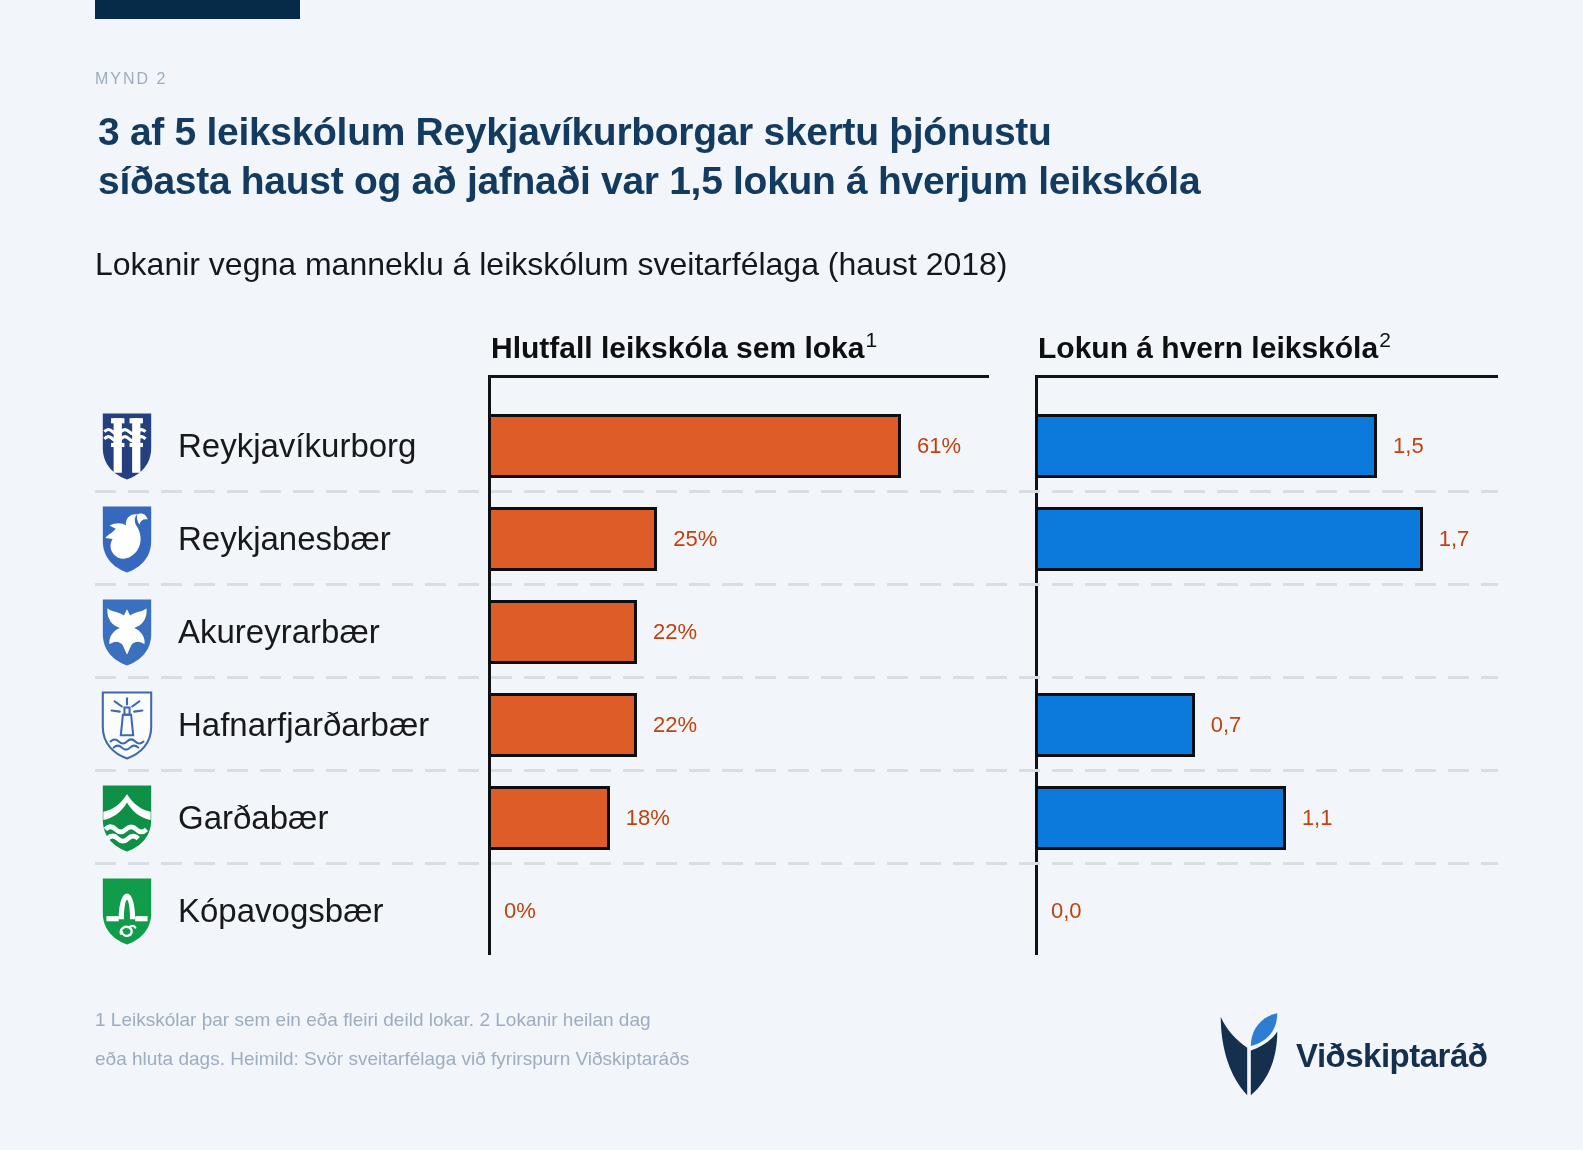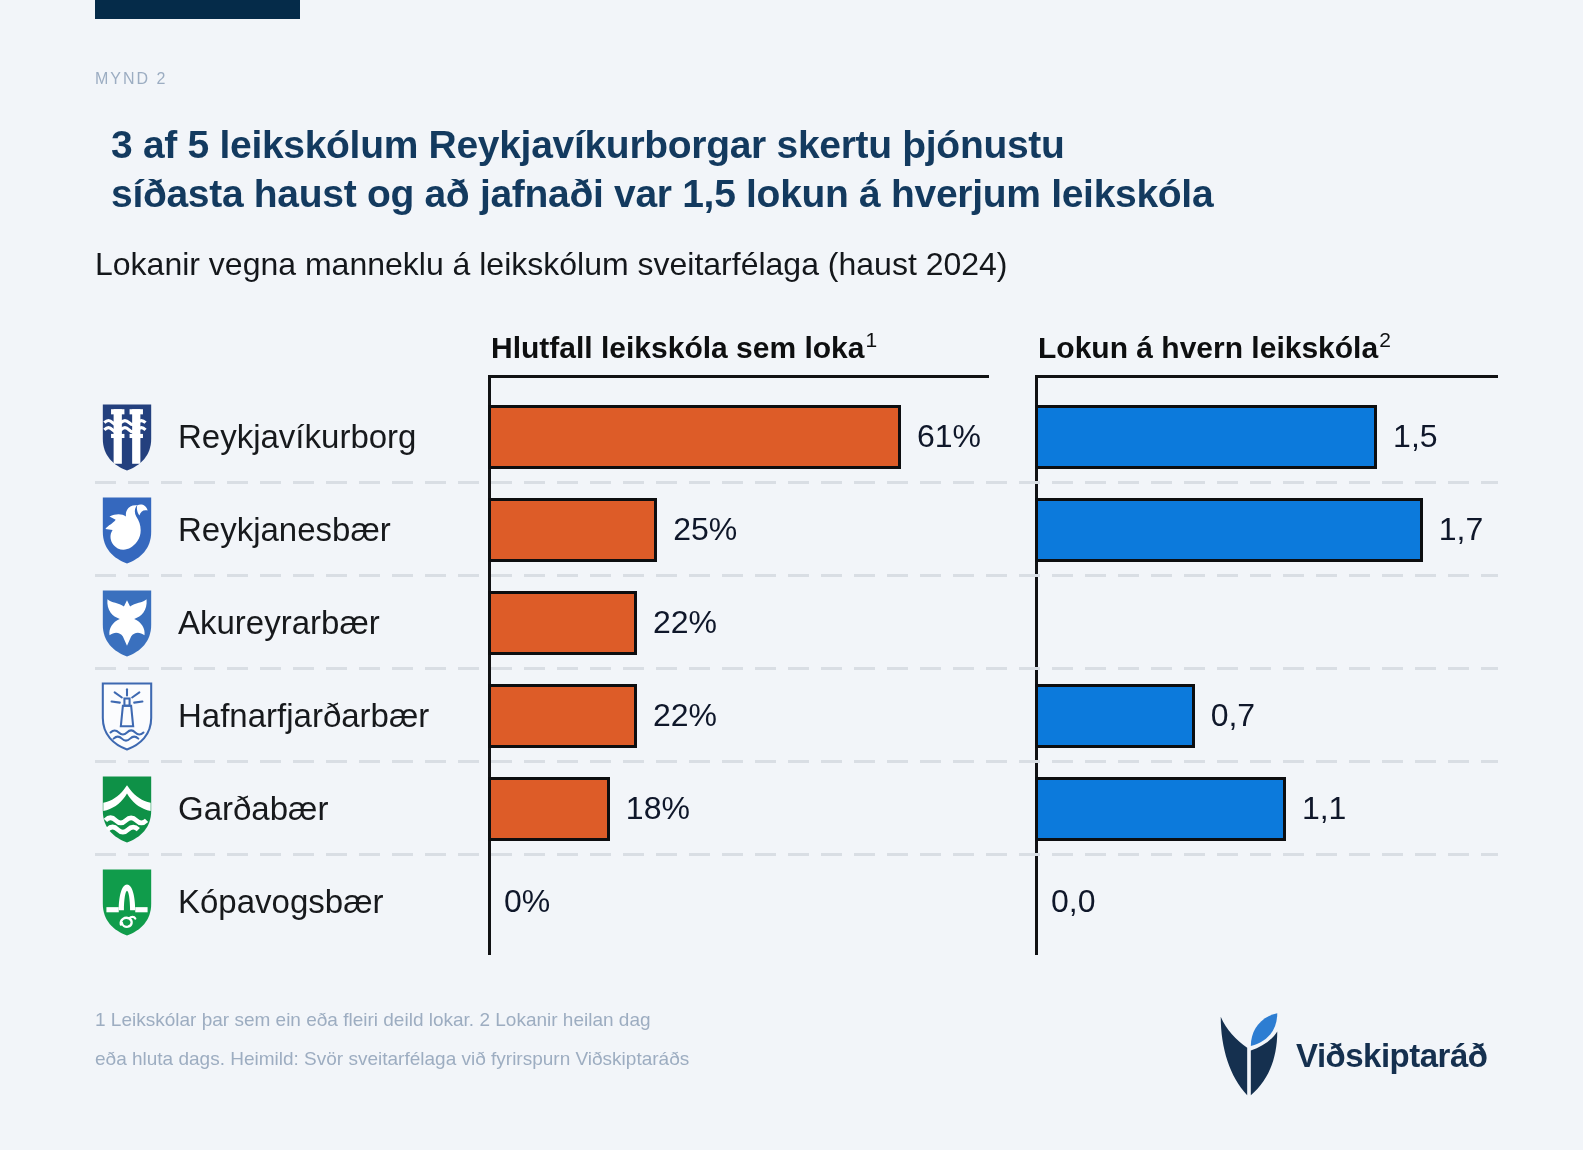--- a/index.html
+++ b/index.html
@@ -1,61 +1,61 @@
 <!DOCTYPE html>
 <html><head>
 <meta charset="utf-8">
 <style>
   html,body{margin:0;padding:0;background:#F2F5F9;}
   .canvas{position:relative;width:1583px;height:1150px;background:#F2F5F9;overflow:hidden;
           font-family:"Liberation Sans", sans-serif;color:#14171B;}
   .brand-bar{position:absolute;left:95px;top:0;width:205px;height:19px;background:#052B49;}
   .kicker{position:absolute;left:95px;top:70px;font-size:16px;letter-spacing:2px;color:#9CADC2;}
-  .title{position:absolute;left:95px;top:104px;margin:16px;font-size:39px;line-height:49px;
+  .title{position:absolute;left:95px;top:104px;margin:3px;font-size:39px;line-height:49px;
          font-weight:bold;color:#133A5F;letter-spacing:-0.3px;}
   .tline{display:block;}
   .subtitle{position:absolute;left:95px;top:246px;font-size:32px;color:#14171B;}
 
   .chart{position:absolute;left:95px;top:328px;width:1405px;height:625px;}
   .chart-headers{display:grid;grid-template-columns:393px 501px 46px 463px;height:50px;}
   .col-header{font-size:30px;font-weight:bold;color:#0E0F10;border-bottom:3px solid #111214;
               padding-bottom:10px;padding-left:3px;align-self:end;white-space:nowrap;}
   .col-header sup{font-size:21px;font-weight:400;vertical-align:super;line-height:0;margin-left:1px;}
   .axis{position:absolute;width:3px;top:50px;height:577px;background:#111214;}
   .axis-left{left:393px;}
   .axis-right{left:940px;}
-  .rows{position:absolute;left:0;top:62px;width:1403px;}
+  .rows{position:absolute;left:0;top:71px;width:1403px;}
   .row{display:grid;grid-template-columns:393px 501px 46px 463px;height:93px;
        position:relative;align-items:center;}
   .row + .row::before{content:"";position:absolute;left:0;top:-2px;width:100%;height:3px;
        background:repeating-linear-gradient(90deg,#D9DEE4 0 21px,transparent 21px 33px);}
   .cat{display:flex;align-items:center;gap:24px;padding-left:5px;}
   .icon{flex:0 0 auto;display:block;}
   .icon svg{display:block;width:54px;height:70px;}
   .cat-label{font-size:33px;color:#17191C;white-space:nowrap;}
   .track{display:flex;align-items:center;height:100%;min-width:0;}
   .bar{height:64px;border:3px solid #0D0E10;box-sizing:border-box;flex:0 0 auto;}
-  .val{font-size:32px;color:#0f172a;margin-left:16px;white-space:nowrap;}
+  .val{font-size:22px;color:#c2410c;margin-left:16px;white-space:nowrap;}
 
   .footnote{position:absolute;left:95px;top:1000px;font-size:19px;line-height:39px;color:#9DADC1;}
   .logo{position:absolute;left:1218px;top:1010px;display:flex;align-items:center;gap:16px;}
   .logo svg{width:62px;height:92px;display:block;}
   .logo-text{font-size:33px;font-weight:bold;color:#15304F;letter-spacing:-0.5px;white-space:nowrap;}
 </style>
 </head>
 <body>
 
 <div class="canvas">
   <div class="brand-bar"></div>
   <div class="kicker">MYND 2</div>
   <h1 class="title">
     <span class="tline">3 af 5 leikskólum Reykjavíkurborgar skertu þjónustu</span>
     <span class="tline">síðasta haust og að jafnaði var 1,5 lokun á hverjum leikskóla</span>
   </h1>
-  <div class="subtitle">Lokanir vegna manneklu á leikskólum sveitarfélaga (haust 2024)</div>
+  <div class="subtitle">Lokanir vegna manneklu á leikskólum sveitarfélaga (haust 2018)</div>
 
   <div class="chart">
     <div class="chart-headers">
       <div></div>
       <div class="col-header"><span>Hlutfall leikskóla sem loka</span><sup>1</sup></div>
       <div></div>
       <div class="col-header"><span>Lokun á hvern leikskóla</span><sup>2</sup></div>
     </div>
     <div class="axis axis-left"></div>
     <div class="axis axis-right"></div>

